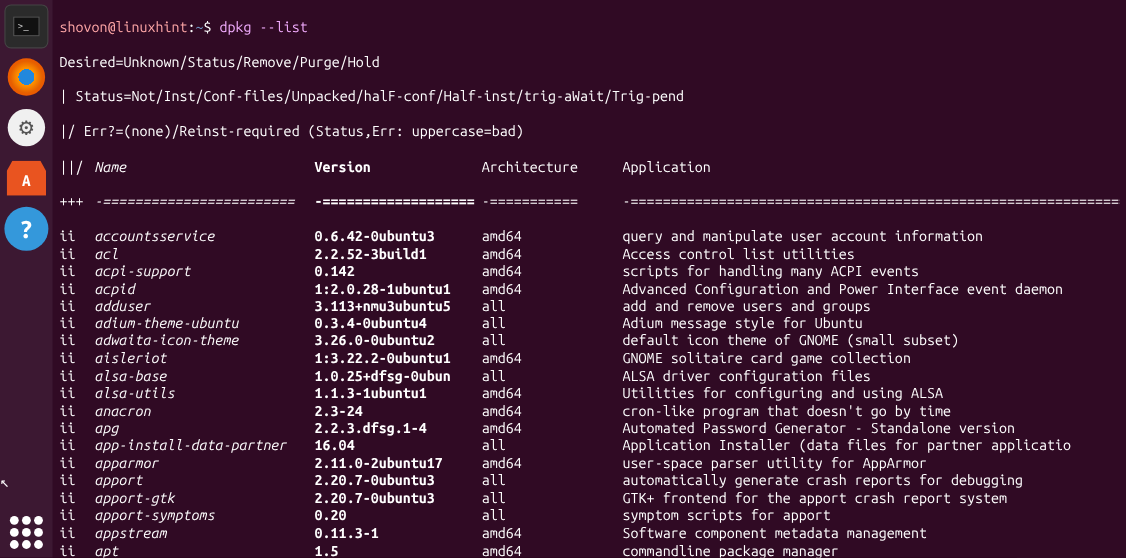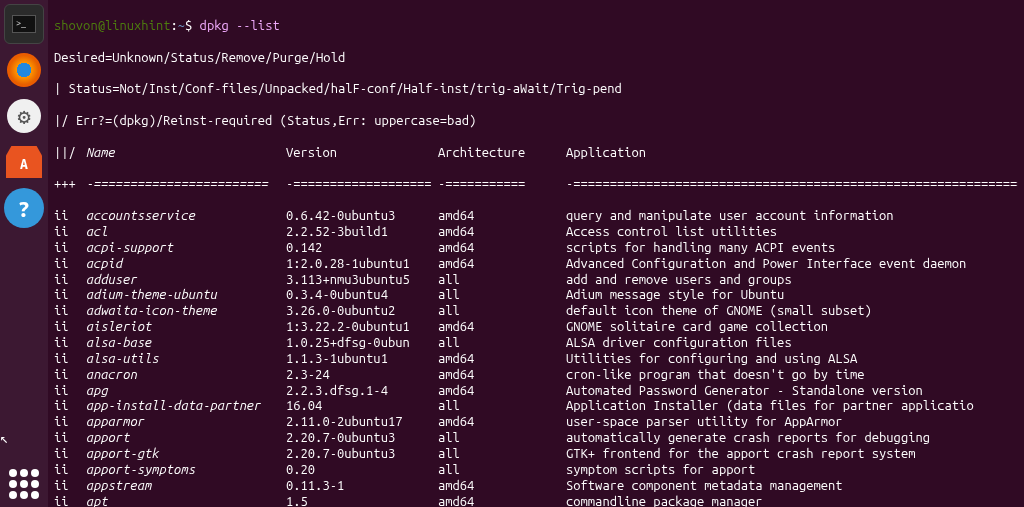--- a/index.html
+++ b/index.html
@@ -68,29 +68,29 @@
     }
     .apps-grid span { background: #fff; border-radius: 50%; }
     .terminal {
       flex: 1;
       background: #300a24;
       padding: 2px 6px;
       overflow: hidden;
       line-height: 1.22;
       white-space: pre;
     }
-    .prompt-user { color: #4d7c0f; text-align: center; }
+    .prompt-user { color: #fca5a5; text-align: center; }
     .prompt-path { color: #729fcf; }
     .prompt-sym { color: #ffffff; }
     .command { color: #f0abfc; }
     .output { color: #ffffff; }
     .row { display: flex; }
     .c-status { width: 32px; flex-shrink: 0; }
     .c-name { width: 200px; flex-shrink: 0; font-style: italic; }
-    .c-version { width: 152px; flex-shrink: 0; }
+    .c-version { width: 152px; flex-shrink: 0; font-weight: bold; }
     .c-arch { width: 128px; flex-shrink: 0; }
     .c-desc { flex: 1; overflow: hidden; }
     .cursor-arrow {
       position: fixed;
       left: 0px;
       top: 430px;
       font-size: 14px;
       color: #fff;
       pointer-events: none;
     }
@@ -122,19 +122,19 @@
     <span></span>
       <span></span>
       <span></span>
   </div>
 </div>
 
 <div class="terminal">
 <div><span class="prompt-user">shovon@linuxhint</span><span class="prompt-sym">:</span><span class="prompt-path">~</span><span class="prompt-sym">$</span> <span class="command">dpkg --list</span></div>
 <div class="output">Desired=Unknown/Status/Remove/Purge/Hold</div>
 <div class="output">| Status=Not/Inst/Conf-files/Unpacked/halF-conf/Half-inst/trig-aWait/Trig-pend</div>
-<div class="output">|/ Err?=(dpkg)/Reinst-required (Status,Err: uppercase=bad)</div>
+<div class="output">|/ Err?=(none)/Reinst-required (Status,Err: uppercase=bad)</div>
 <div class="row output"><span class="c-status">||/</span><span class="c-name">Name</span><span class="c-version">Version</span><span class="c-arch">Architecture</span><span class="c-desc">Application</span></div>
 <div class="row output"><span class="c-status">+++</span><span class="c-name">-========================</span><span class="c-version">-===================</span><span class="c-arch">-===========</span><span class="c-desc">-===============================================================================</span></div>
 <div id="package-rows"><div class="row output"><span class="c-status">ii  </span><span class="c-name">accountsservice</span><span class="c-version">0.6.42-0ubuntu3</span><span class="c-arch">amd64</span><span class="c-desc">query and manipulate user account information</span></div><div class="row output"><span class="c-status">ii  </span><span class="c-name">acl</span><span class="c-version">2.2.52-3build1</span><span class="c-arch">amd64</span><span class="c-desc">Access control list utilities</span></div><div class="row output"><span class="c-status">ii  </span><span class="c-name">acpi-support</span><span class="c-version">0.142</span><span class="c-arch">amd64</span><span class="c-desc">scripts for handling many ACPI events</span></div><div class="row output"><span class="c-status">ii  </span><span class="c-name">acpid</span><span class="c-version">1:2.0.28-1ubuntu1</span><span class="c-arch">amd64</span><span class="c-desc">Advanced Configuration and Power Interface event daemon</span></div><div class="row output"><span class="c-status">ii  </span><span class="c-name">adduser</span><span class="c-version">3.113+nmu3ubuntu5</span><span class="c-arch">all</span><span class="c-desc">add and remove users and groups</span></div><div class="row output"><span class="c-status">ii  </span><span class="c-name">adium-theme-ubuntu</span><span class="c-version">0.3.4-0ubuntu4</span><span class="c-arch">all</span><span class="c-desc">Adium message style for Ubuntu</span></div><div class="row output"><span class="c-status">ii  </span><span class="c-name">adwaita-icon-theme</span><span class="c-version">3.26.0-0ubuntu2</span><span class="c-arch">all</span><span class="c-desc">default icon theme of GNOME (small subset)</span></div><div class="row output"><span class="c-status">ii  </span><span class="c-name">aisleriot</span><span class="c-version">1:3.22.2-0ubuntu1</span><span class="c-arch">amd64</span><span class="c-desc">GNOME solitaire card game collection</span></div><div class="row output"><span class="c-status">ii  </span><span class="c-name">alsa-base</span><span class="c-version">1.0.25+dfsg-0ubun</span><span class="c-arch">all</span><span class="c-desc">ALSA driver configuration files</span></div><div class="row output"><span class="c-status">ii  </span><span class="c-name">alsa-utils</span><span class="c-version">1.1.3-1ubuntu1</span><span class="c-arch">amd64</span><span class="c-desc">Utilities for configuring and using ALSA</span></div><div class="row output"><span class="c-status">ii  </span><span class="c-name">anacron</span><span class="c-version">2.3-24</span><span class="c-arch">amd64</span><span class="c-desc">cron-like program that doesn't go by time</span></div><div class="row output"><span class="c-status">ii  </span><span class="c-name">apg</span><span class="c-version">2.2.3.dfsg.1-4</span><span class="c-arch">amd64</span><span class="c-desc">Automated Password Generator - Standalone version</span></div><div class="row output"><span class="c-status">ii  </span><span class="c-name">app-install-data-partner</span><span class="c-version">16.04</span><span class="c-arch">all</span><span class="c-desc">Application Installer (data files for partner applicatio</span></div><div class="row output"><span class="c-status">ii  </span><span class="c-name">apparmor</span><span class="c-version">2.11.0-2ubuntu17</span><span class="c-arch">amd64</span><span class="c-desc">user-space parser utility for AppArmor</span></div><div class="row output"><span class="c-status">ii  </span><span class="c-name">apport</span><span class="c-version">2.20.7-0ubuntu3</span><span class="c-arch">all</span><span class="c-desc">automatically generate crash reports for debugging</span></div><div class="row output"><span class="c-status">ii  </span><span class="c-name">apport-gtk</span><span class="c-version">2.20.7-0ubuntu3</span><span class="c-arch">all</span><span class="c-desc">GTK+ frontend for the apport crash report system</span></div><div class="row output"><span class="c-status">ii  </span><span class="c-name">apport-symptoms</span><span class="c-version">0.20</span><span class="c-arch">all</span><span class="c-desc">symptom scripts for apport</span></div><div class="row output"><span class="c-status">ii  </span><span class="c-name">appstream</span><span class="c-version">0.11.3-1</span><span class="c-arch">amd64</span><span class="c-desc">Software component metadata management</span></div><div class="row output"><span class="c-status">ii  </span><span class="c-name">apt</span><span class="c-version">1.5</span><span class="c-arch">amd64</span><span class="c-desc">commandline package manager</span></div></div>
 </div>
 
 <div class="cursor-arrow">↖</div>
 
 </body></html>

